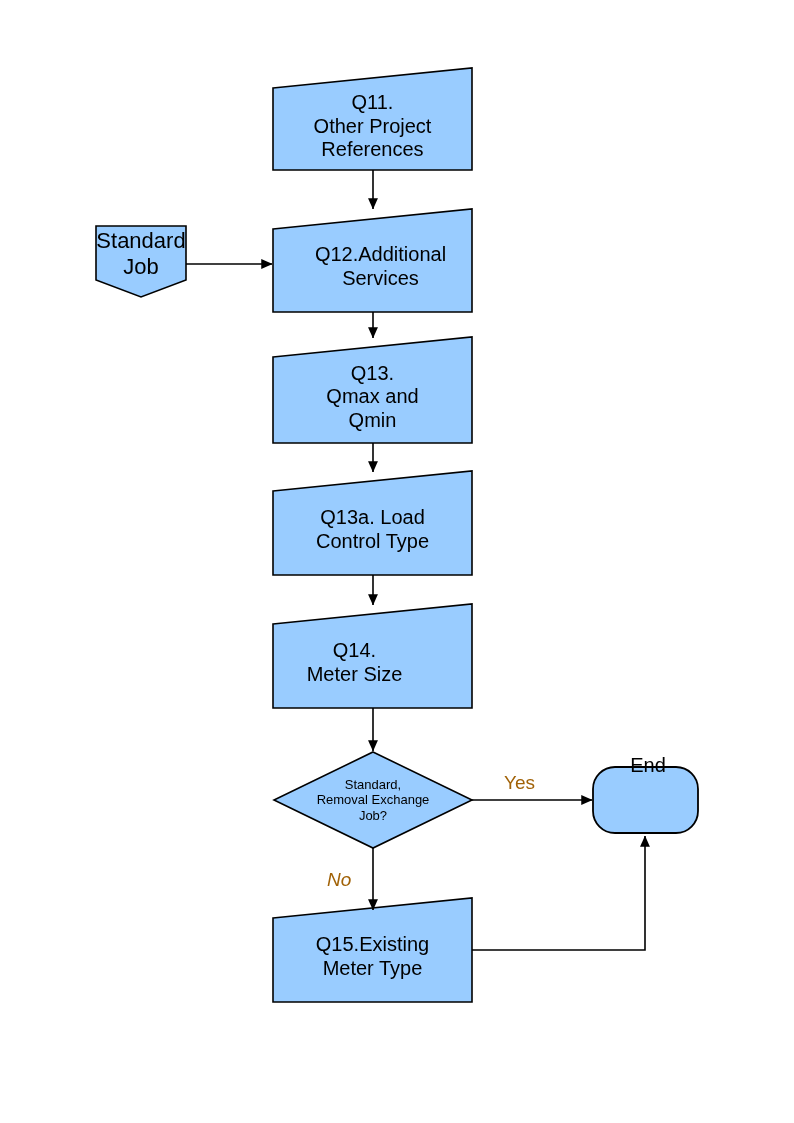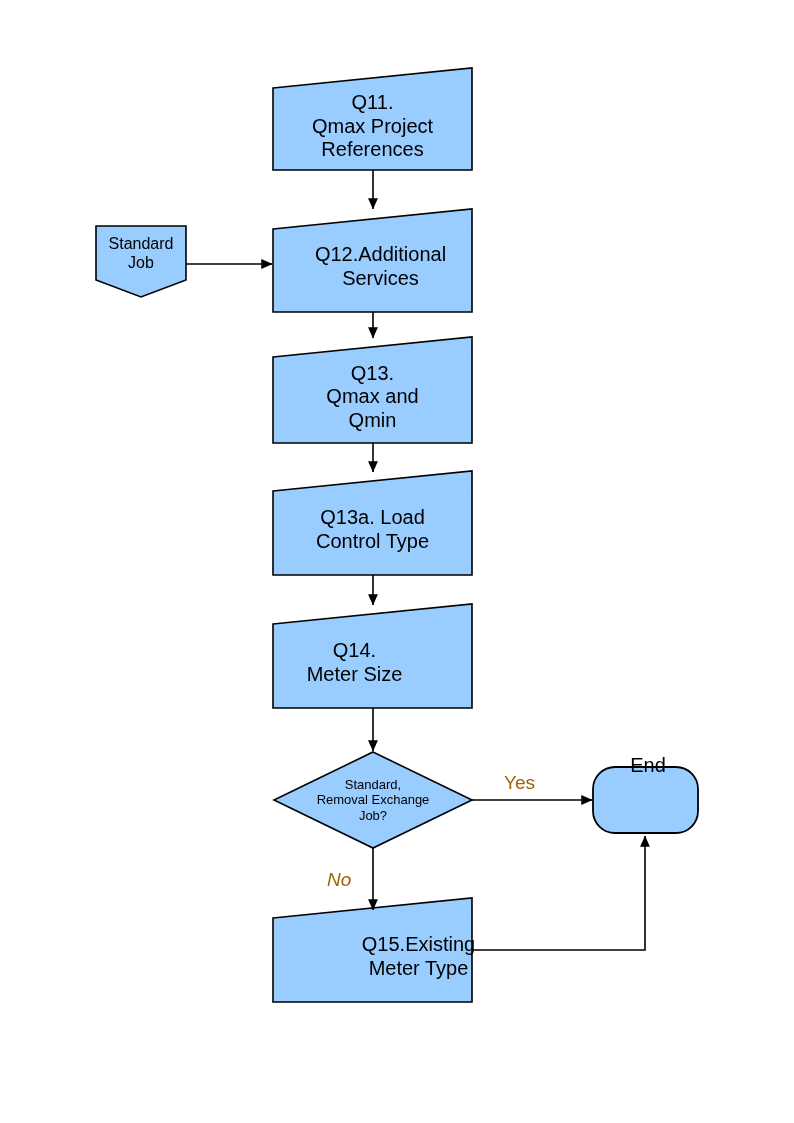--- a/index.html
+++ b/index.html
@@ -24,21 +24,21 @@
     position: absolute;
     text-align: center;
     color: #000000;
     font-family: "Liberation Sans", sans-serif;
     line-height: 1.18;
     white-space: pre-line;
     pointer-events: none;
     user-select: none;
   }
   .lbl-20 { font-size: 20px; }
-  .lbl-17 { font-size: 16px; }
+  .lbl-17 { font-size: 22px; }
   .lbl-13 { font-size: 13px; }
   .edge-label {
     position: absolute;
     color: #a16207;
     font-family: "Liberation Sans", sans-serif;
     font-size: 19px;
     white-space: nowrap;
     user-select: none;
   }
 </style>
@@ -85,21 +85,21 @@
 
   <line x1="472" y1="800" x2="592" y2="800" stroke="#000000" stroke-width="1.6" marker-end="url(#arrow)"></line>
 
   <line x1="373" y1="848" x2="373" y2="910" stroke="#000000" stroke-width="1.6" marker-end="url(#arrow)"></line>
 
   <polyline points="472,950 645,950 645,836" fill="none" stroke="#000000" stroke-width="1.6" marker-end="url(#arrow)"></polyline>
 
 </svg>
 
 <div class="node-label lbl-20" style="left:273px; top:83px; width:199px; height:87px; display:flex; align-items:center; justify-content:center;">Q11.
-Qmax Project
+Other Project
 References</div>
 
 <div class="node-label lbl-17" style="left:96px; top:228px; width:90px; height:52px; display:flex; align-items:center; justify-content:center;">Standard
 Job</div>
 
 <div class="node-label lbl-20" style="left:273px; top:222px; width:199px; height:90px; display:flex; align-items:center; justify-content:center;padding-left:8px;">Q12.Additional
 Services</div>
 
 <div class="node-label lbl-20" style="left:273px; top:351px; width:199px; height:92px; display:flex; align-items:center; justify-content:center;">Q13.
 Qmax and
@@ -110,18 +110,18 @@
 
 <div class="node-label lbl-20" style="left:270px; top:617px; width:169px; height:91px; display:flex; align-items:center; justify-content:center;">Q14.
 Meter Size</div>
 
 <div class="node-label lbl-13" style="left:274px; top:756px; width:198px; height:88px; display:flex; align-items:center; justify-content:center;">Standard,
 Removal Exchange
 Job?</div>
 
 <div class="node-label lbl-20" style="left:593px; top:733px; width:110px; height:66px; display:flex; align-items:center; justify-content:center;">End</div>
 
-<div class="node-label lbl-20" style="left:273px; top:911px; width:199px; height:91px; display:flex; align-items:center; justify-content:center;padding-left:46px;">Q15.Existing
+<div class="node-label lbl-20" style="left:273px; top:911px; width:199px; height:91px; display:flex; align-items:center; justify-content:center;">Q15.Existing
 Meter Type</div>
 
 <div class="edge-label" style="left:504px; top:772px;">Yes</div>
 
 <div class="edge-label" style="left:327px; top:869px;font-style:italic;">No</div>
 
 </body></html>

